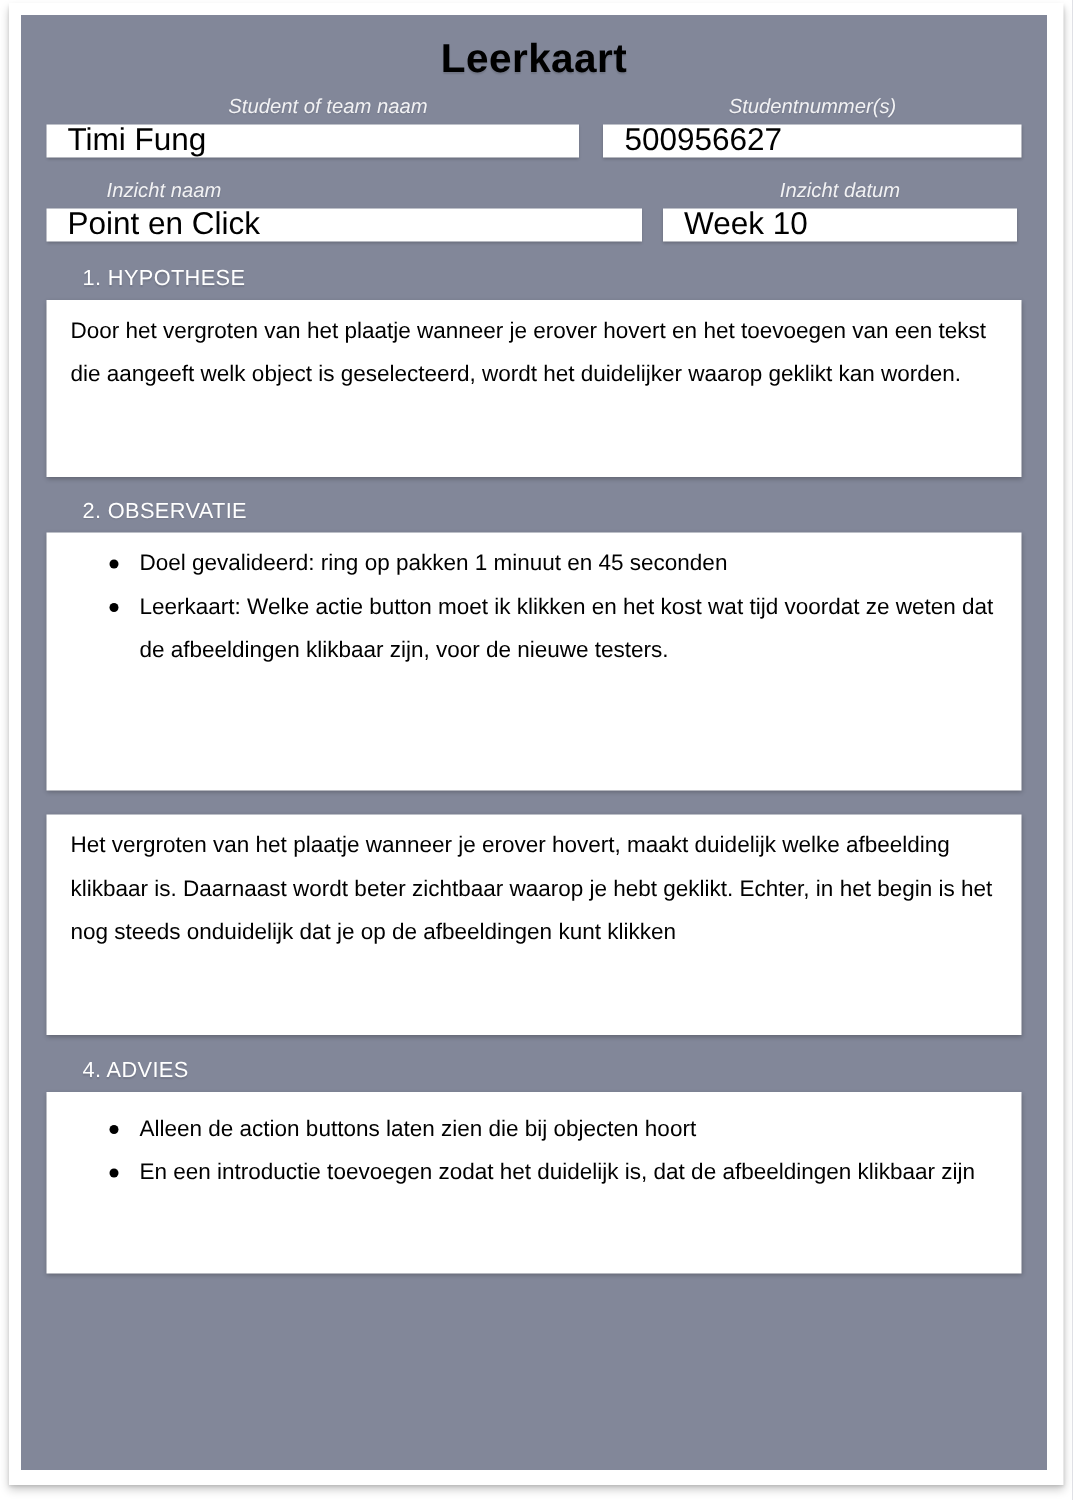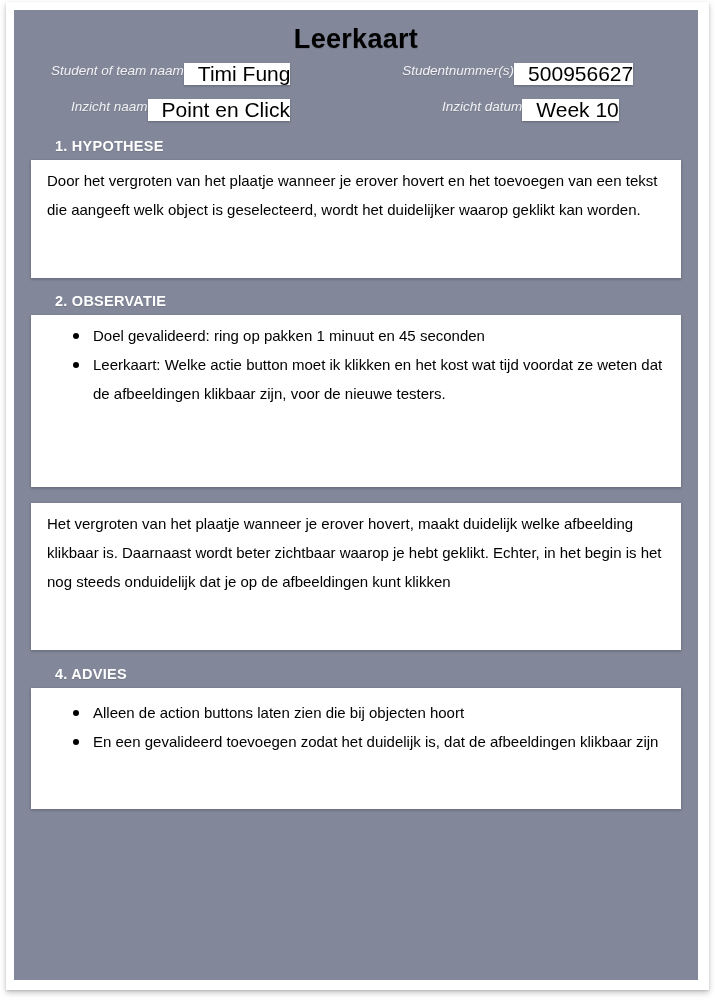--- a/index.html
+++ b/index.html
@@ -52,21 +52,21 @@
 
   
   .meta-row {
     display: flex;
     padding: 0 17px;
     box-sizing: border-box;
   }
   .meta-row.row-1 { margin-top: 9px; }
   .meta-row.row-2 { margin-top: 14px; }
 
-  .meta-field { display: flex; }
+  .meta-field { display: flex; flex-direction: column; }
 
   
   .row-1 .field-name   { width: 357px; margin-right: 16px; }
   .row-1 .field-number { width: 280px; }
   
   .row-2 .field-iname  { width: 397px; margin-right: 14px; }
   .row-2 .field-idate  { width: 236px; }
 
   .field-label {
     font-size: 13.5px;
@@ -95,21 +95,21 @@
   
   .section { padding: 0 17px; box-sizing: border-box; }
   .section.sec-1 { margin-top: 16px; }
   .section.sec-2 { margin-top: 14px; }
   .section.sec-3 { margin-top: 16px; }
   .section.sec-4 { margin-top: 15px; }
 
   .section-header {
     color: #ffffff;
     font-size: 14.5px;
-    font-weight: bold;
+    font-weight: normal;
     letter-spacing: 0.25px;
     line-height: 19px;
     padding: 0 0 4px 24px;
     text-shadow: 0 1px 1px rgba(0,0,0,0.12);
   }
 
   .section-body {
     background: #ffffff;
     color: #000000;
     font-size: 15px;
@@ -197,19 +197,19 @@
       <div class="section-body">
         <p>Het vergroten van het plaatje wanneer je erover hovert, maakt duidelijk welke afbeelding klikbaar is. Daarnaast wordt beter zichtbaar waarop je hebt geklikt. Echter, in het begin is het nog steeds onduidelijk dat je op de afbeeldingen kunt klikken</p>
       </div>
     </div>
 
     <div class="section sec-4">
       <div class="section-header">4. ADVIES</div>
       <div class="section-body">
         <ul class="bullets">
           <li>Alleen de action buttons laten zien die bij objecten hoort</li>
-          <li>En een gevalideerd toevoegen zodat het duidelijk is, dat de afbeeldingen klikbaar zijn</li>
+          <li>En een introductie toevoegen zodat het duidelijk is, dat de afbeeldingen klikbaar zijn</li>
         </ul>
       </div>
     </div>
 
   </div>
 </div>
 
 </body></html>

